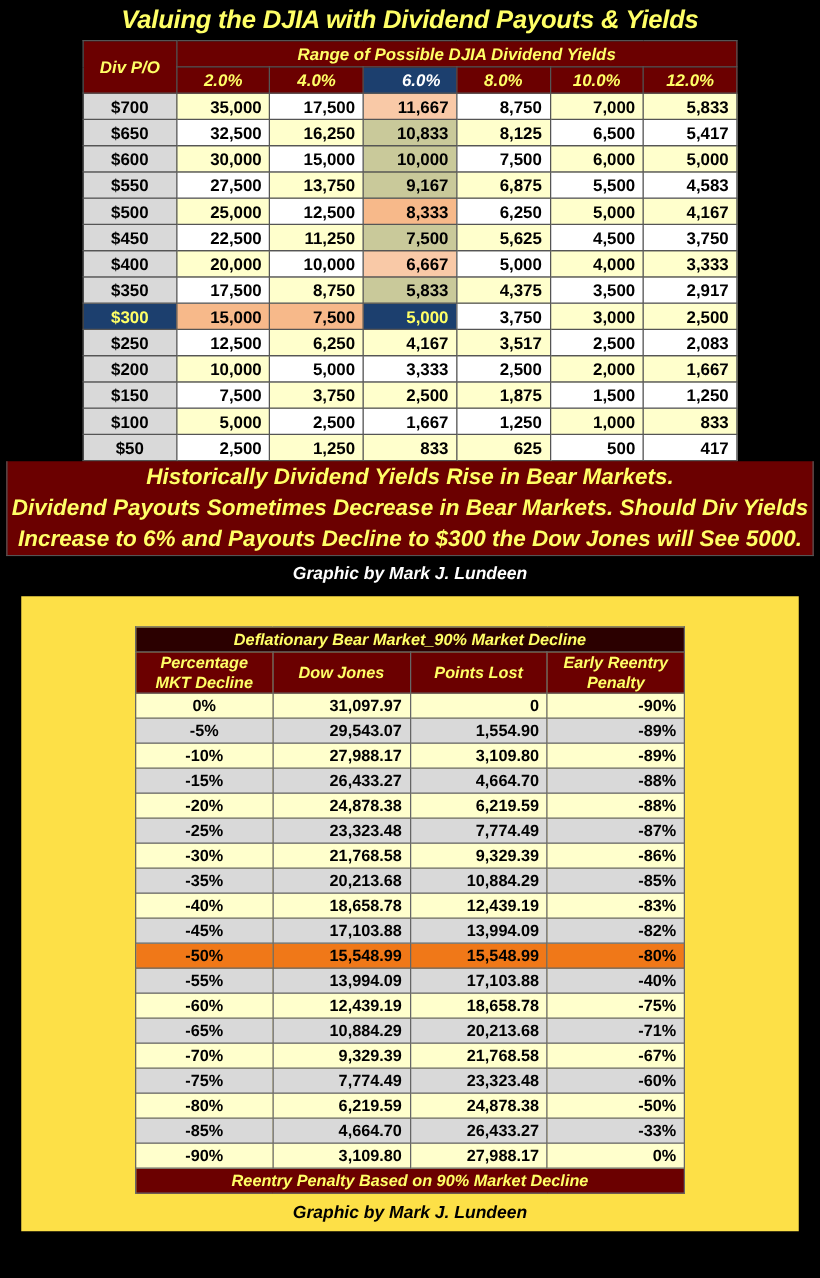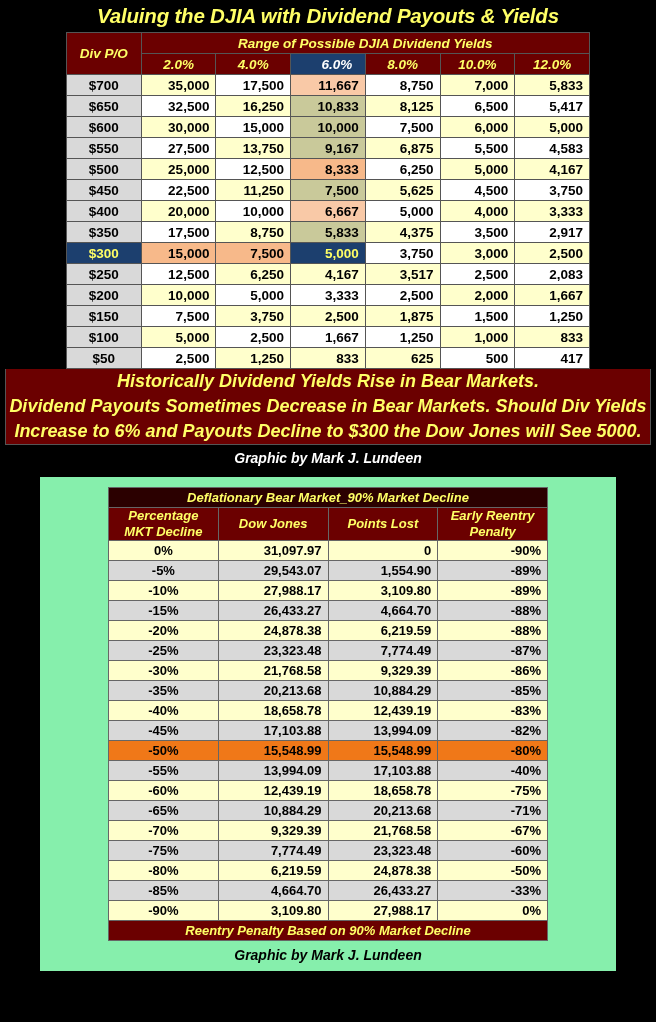--- a/index.html
+++ b/index.html
@@ -110,24 +110,24 @@
     font-size: 14px;
     font-weight: bold;
     font-style: italic;
     text-align: center;
     padding: 5px 0 7px 0;
     background: #000000;
   }
 
   
   .panel-bottom {
-    width: 576px;
+    width: 622px;
     margin: 4px auto 0 auto;
-    background: #86efac;
-    padding: 10px 0 6px 0;
+    background: #fde047;
+    padding: 24px 0 6px 0;
     box-sizing: border-box;
   }
   table.bear {
     border-collapse: collapse;
     width: 440px;
     margin: 0 auto;
     table-layout: fixed;
   }
   table.bear td, table.bear th {
     border: 1px solid #666666;

